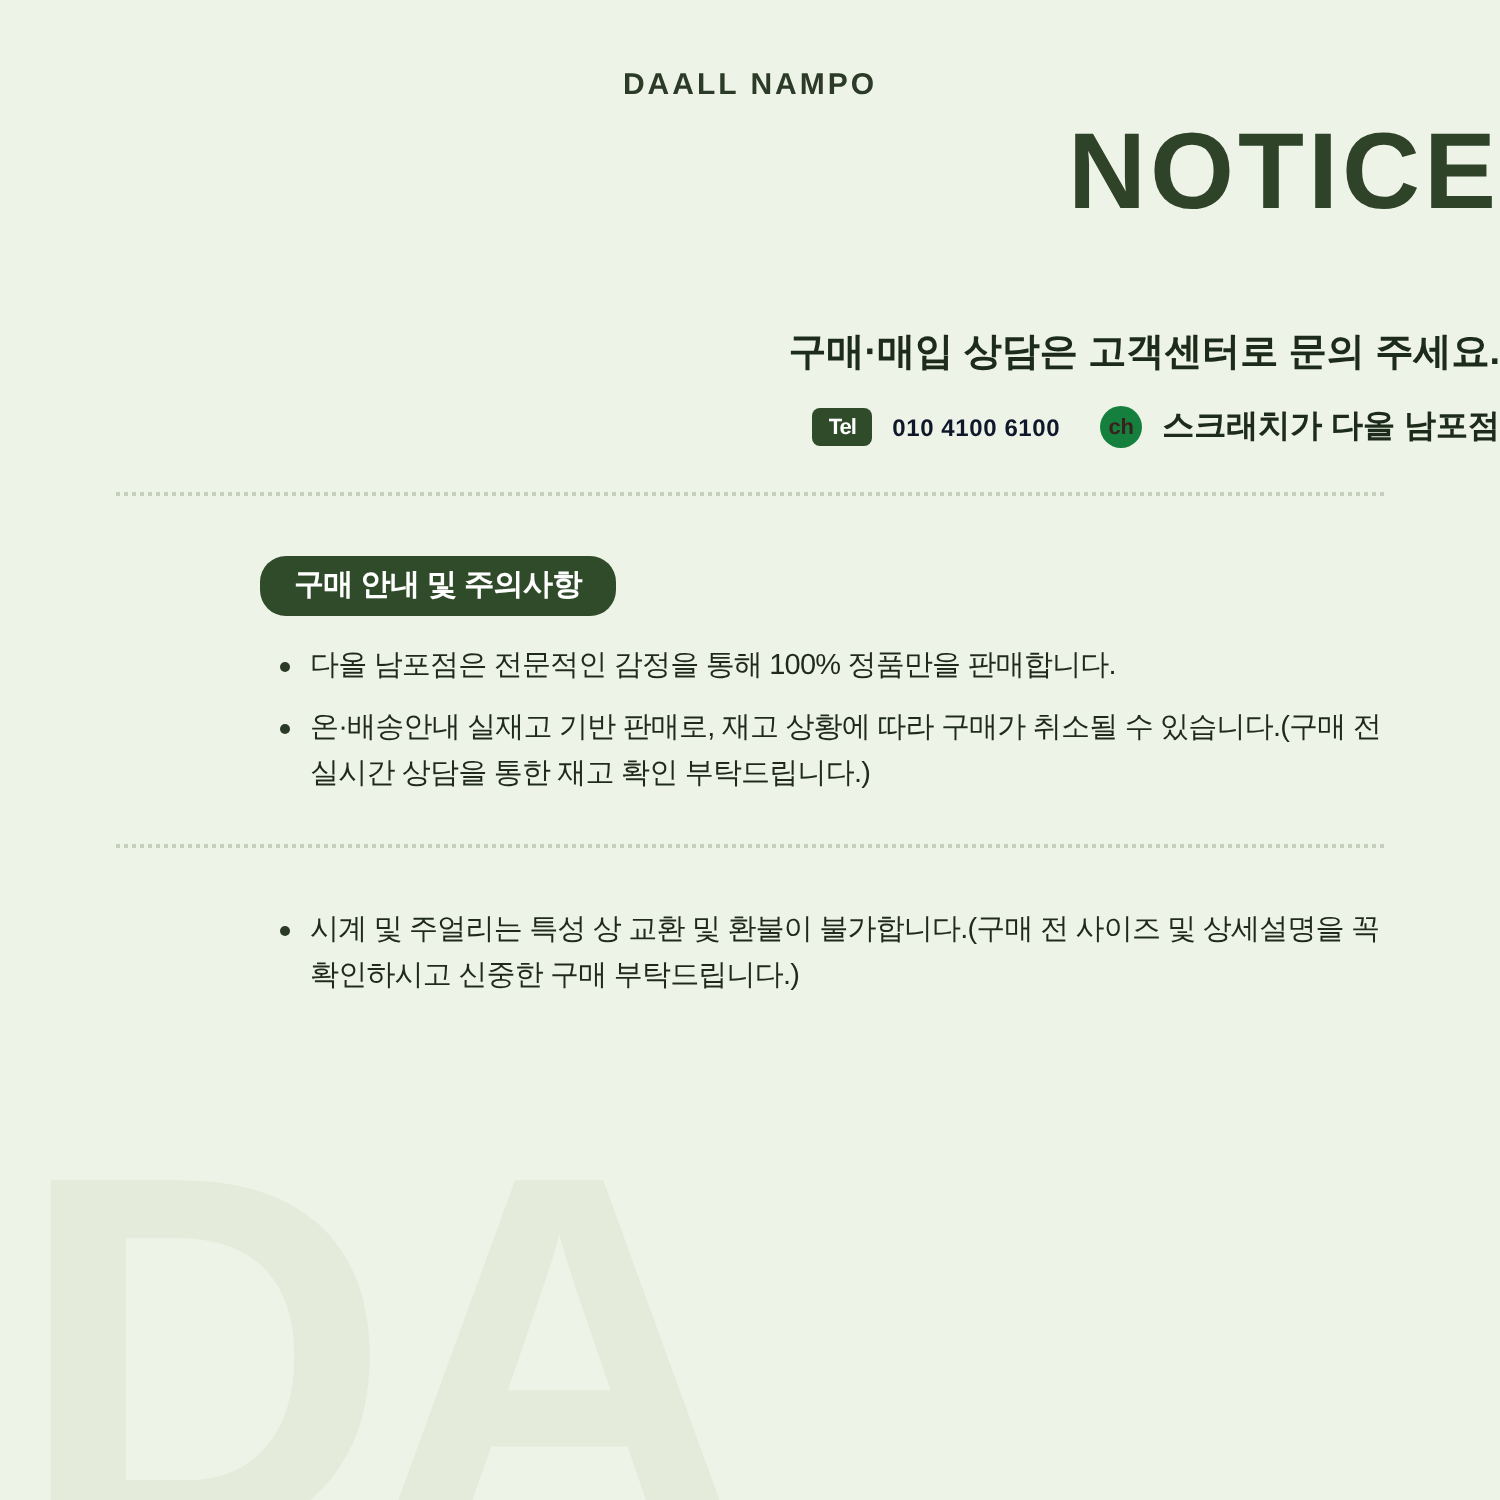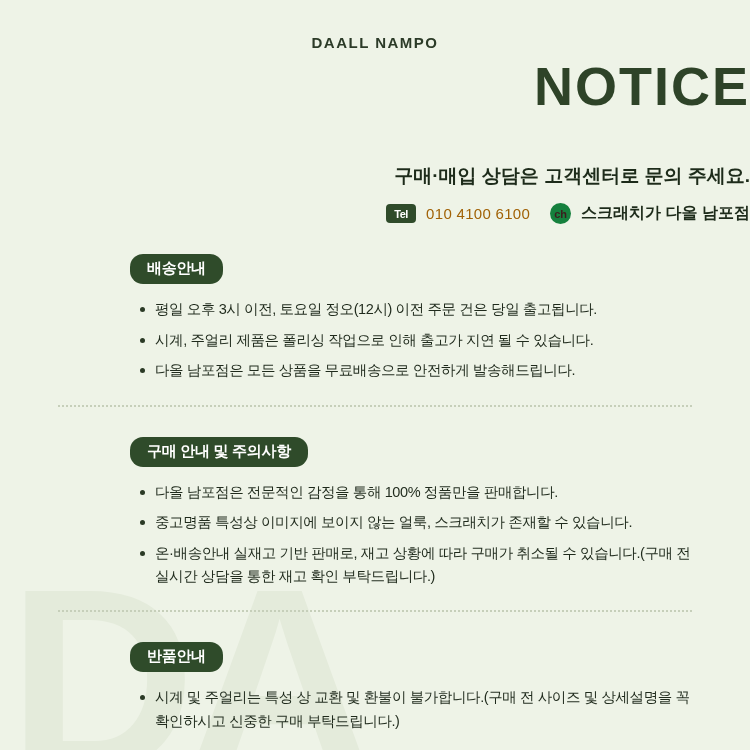--- a/index.html
+++ b/index.html
@@ -68,23 +68,23 @@
     justify-content: center;
     width: 30px; height: 19px;
     border-radius: 4px;
     background: #2f4b2a;
     color: #ffffff;
     font-size: 11px;
     font-weight: 700;
     letter-spacing: -0.5px;
   }
   .tel-number {
-    font-size: 15px;
-    font-weight: 400;
-    color: #a16207;
+    font-size: 12px;
+    font-weight: 700;
+    color: #0f172a;
     letter-spacing: 0.3px;
   }
   .kakao-badge {
     display: inline-flex;
     align-items: center;
     justify-content: center;
     width: 21px; height: 21px;
     border-radius: 50%;
     background: #15803d;
     color: #3b1e1e;
@@ -153,41 +153,31 @@
   <div class="notice-title">NOTICE</div>
   <div class="subtitle">구매·매입 상담은 고객센터로 문의 주세요.</div>
 
   <div class="contact-row">
     <span class="tel-badge">Tel</span>
     <span class="tel-number">010 4100 6100</span>
     <span class="kakao-badge">ch</span>
     <span class="kakao-text">스크래치가 다올 남포점</span>
   </div>
 
-  <div class="section">
-    <div class="section-head">배송안내</div>
-    <ul class="bullets">
-      <li>평일 오후 3시 이전, 토요일 정오(12시) 이전 주문 건은 당일 출고됩니다.</li>
-      <li>시계, 주얼리 제품은 폴리싱 작업으로 인해 출고가 지연 될 수 있습니다.</li>
-      <li>다올 남포점은 모든 상품을 무료배송으로 안전하게 발송해드립니다.</li>
-    </ul>
-  </div>
   <div class="divider"></div>
 
   <div class="section">
     <div class="section-head">구매 안내 및 주의사항</div>
     <ul class="bullets">
       <li>다올 남포점은 전문적인 감정을 통해 100% 정품만을 판매합니다.</li>
-      <li>중고명품 특성상 이미지에 보이지 않는 얼룩, 스크래치가 존재할 수 있습니다.</li>
       <li>온·배송안내 실재고 기반 판매로, 재고 상황에 따라 구매가 취소될 수 있습니다.(구매 전 실시간 상담을 통한 재고 확인 부탁드립니다.)</li>
     </ul>
   </div>
   <div class="divider"></div>
 
   <div class="section">
-    <div class="section-head">반품안내</div>
     <ul class="bullets">
       <li>시계 및 주얼리는 특성 상 교환 및 환불이 불가합니다.(구매 전 사이즈 및 상세설명을 꼭 확인하시고 신중한 구매 부탁드립니다.)</li>
 
     </ul>
   </div>
 
 </div>
 
 </body></html>

